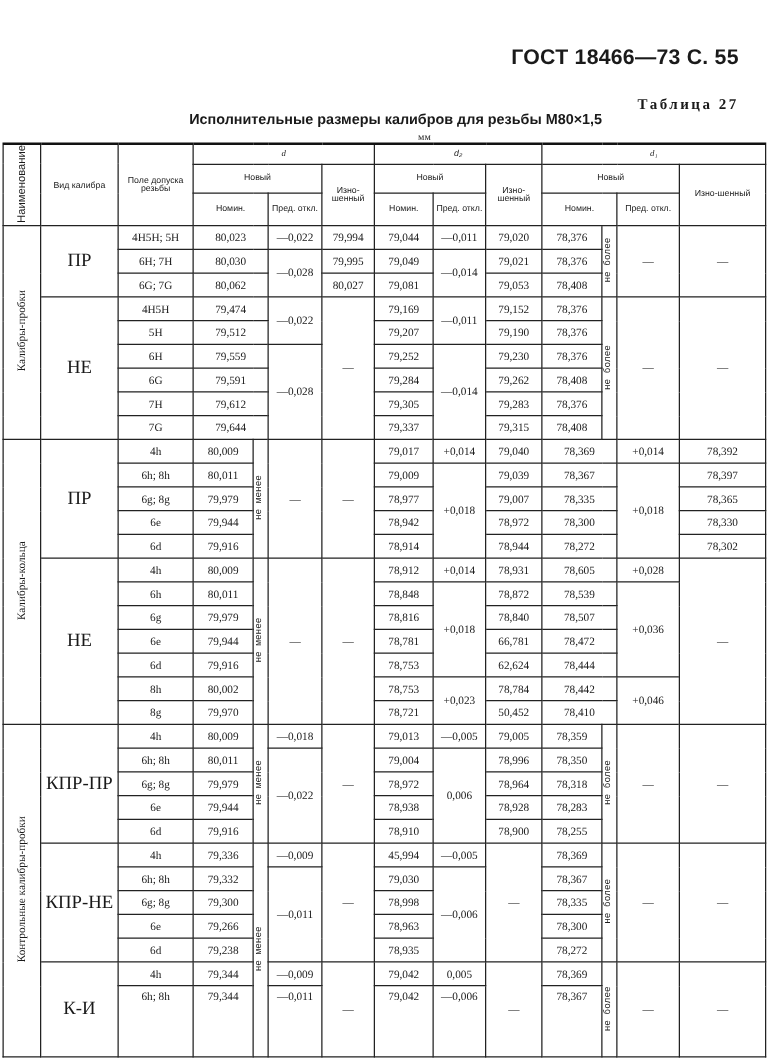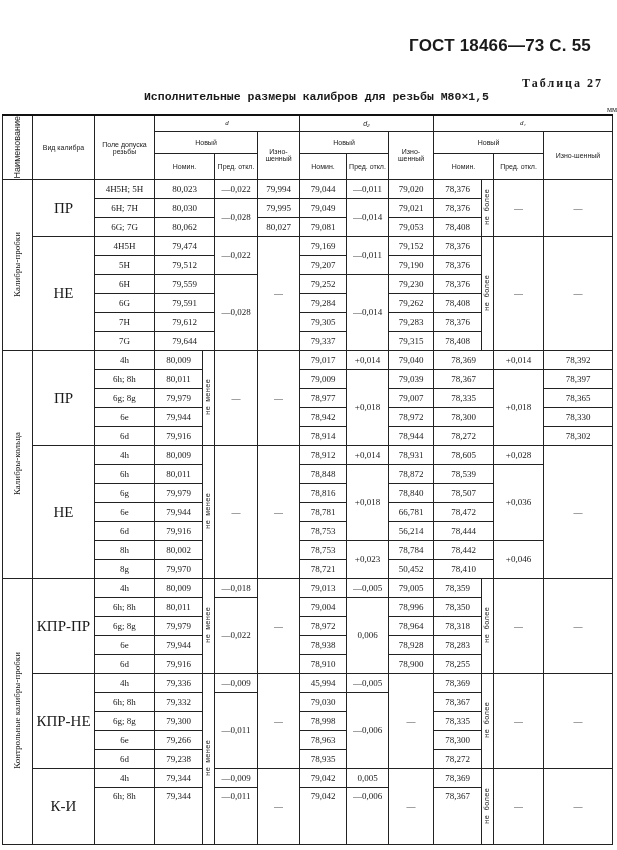--- a/index.html
+++ b/index.html
@@ -1,20 +1,20 @@
 <!DOCTYPE html>
 <html><head>
 <meta charset="utf-8">
 <style>
   * { box-sizing: border-box; margin: 0; padding: 0; }
   body { width: 617px; height: 850px; background: #fff; font-family: "Liberation Serif", serif; color: #1a1a1a; position: relative; overflow: hidden; }
   .page-header { position: absolute; right: 26px; top: 36px; font-family: "Liberation Sans", sans-serif; font-weight: bold; font-size: 17px; letter-spacing: 0.2px; }
-  .table-no { position: absolute; right: 14px; top: 76px; font-size: 12px; font-weight: bold; letter-spacing: 2px; }
-  .title { position: absolute; left: 0; width: 573px; top: 90px; text-align: center; font-size: 11.5px; font-weight: bold; font-family: Liberation Mono, monospace; padding-left: 60px; }
-  .units { position: absolute; left: 0; width: 617px; top: 105px; text-align: right; font-size: 8px; padding-left: 62px; }
+  .table-no { position: absolute; right: 26px; top: 76px; font-size: 12px; font-weight: bold; letter-spacing: 2px; }
+  .title { position: absolute; left: 0; width: 573px; top: 90px; text-align: center; font-size: 11.5px; font-weight: bold; font-family: Liberation Sans, sans-serif; padding-left: 60px; }
+  .units { position: absolute; left: 0; width: 617px; top: 105px; text-align: center; font-size: 8px; padding-left: 62px; }
   table { position: absolute; left: 2px; top: 114px; width: 610px; border-collapse: collapse; table-layout: fixed; font-size: 9px; }
   td, th { border: 1px solid #222; text-align: center; vertical-align: middle; padding: 0; font-weight: normal; line-height: 1; }
   th { font-family: "Liberation Sans", sans-serif; font-size: 7px; }
   thead tr:first-child th { border-top: 2px solid #111; }
   .vert { writing-mode: vertical-rl; transform: rotate(180deg); white-space: nowrap; font-size: 9px; display: inline-block; }
   .vert-small { writing-mode: vertical-rl; transform: rotate(180deg); white-space: nowrap; font-size: 7.5px; display: inline-block; font-family: "Liberation Mono", monospace; }
   tbody td { height: 19px; }
   .kind { font-size: 15px; }
   .sec { font-size: 10px; }
 </style>
@@ -239,21 +239,21 @@
       <td>6e</td>
       <td>79,944</td>
       <td>78,781</td>
       <td>66,781</td>
       <td colspan="2">78,472</td>
     </tr>
     <tr>
       <td>6d</td>
       <td>79,916</td>
       <td>78,753</td>
-      <td>56,214</td>
+      <td>62,624</td>
       <td colspan="2">78,444</td>
     </tr>
     <tr>
       <td>8h</td>
       <td>80,002</td>
       <td>78,753</td>
       <td rowspan="2">+0,023</td>
       <td>78,784</td>
       <td colspan="2">78,442</td>
       <td rowspan="2">+0,046</td>

